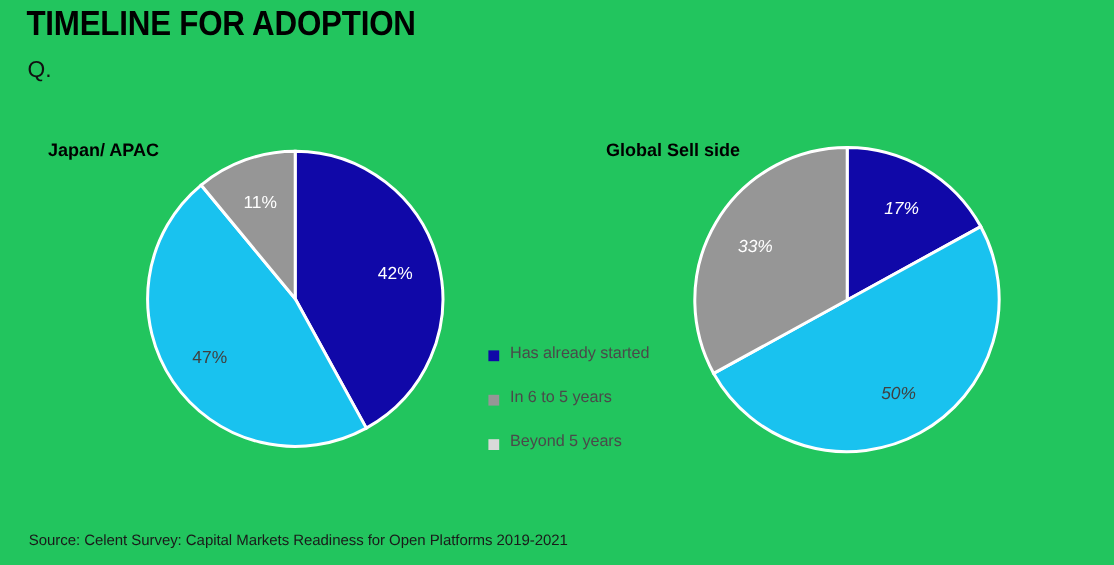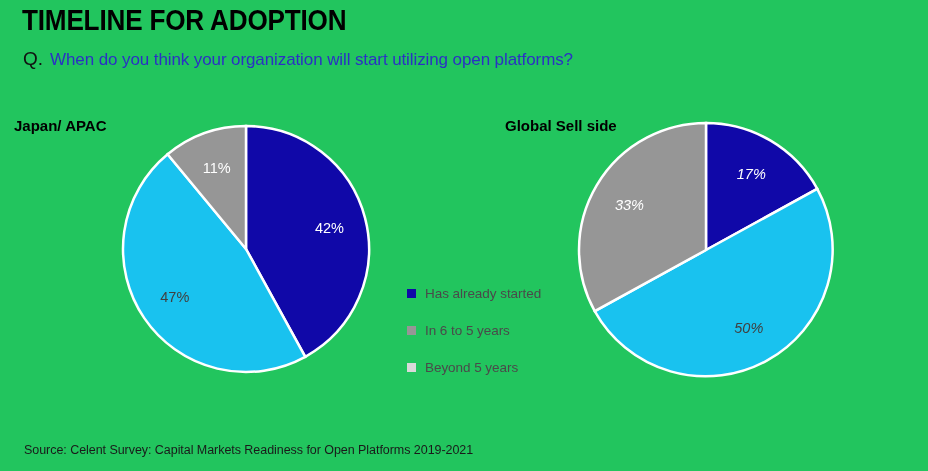--- a/index.html
+++ b/index.html
@@ -61,21 +61,21 @@
   }
 
   
   .chart-title {
     position: absolute;
     font-size: 15px;
     font-weight: bold;
     color: #000000;
     white-space: nowrap;
   }
-  #title-left  { left: 14px;  top: 117px; }
+  #title-left  { left: 40px;  top: 117px; }
   #title-right { left: 505px; top: 117px; }
 
   
   .pie-wrap {
     position: absolute;
   }
   #pie-left  { left: 118px; top: 121px; width: 260px; height: 260px; }
   #pie-right { left: 576px; top: 120px; width: 264px; height: 264px; font-style: italic; }
 
   .slice-label {
@@ -86,21 +86,21 @@
   .slice-label.dark  { fill: #404040; }
 
   
   #legend {
     position: absolute;
     left: 407px;
     top: 285px;
   }
   .legend-item {
     display: flex;
-    align-items: center;
+    align-items: flex-end;
     height: 16px;
     margin-bottom: 21px;
     white-space: nowrap;
   }
   .legend-swatch {
     width: 9px;
     height: 9px;
     margin-right: 9px;
     flex: 0 0 auto;
   }
@@ -123,21 +123,20 @@
 </style>
 </head>
 <body>
 
 <div id="slide">
 
   <div id="page-title">TIMELINE FOR ADOPTION</div>
 
   <div id="question-row">
     <span id="question-prefix">Q.</span>
-    <span id="question-text">When do you think your organization will start utilizing open platforms?</span>
   </div>
 
   <div class="chart-title" id="title-left">Japan/ APAC</div>
   <div class="chart-title" id="title-right">Global Sell side</div>
 
   <div class="pie-wrap" id="pie-left">
     <svg id="svg-left" viewBox="0 0 260 260" width="260" height="260">
         <path d="M 128 128 L 128.00 5.00 A 123 123 0 0 1 187.26 235.79 Z" fill="#1008a8" stroke="#ffffff" stroke-width="2.5"></path>
         <text x="211.4" y="111.6" text-anchor="middle" class="slice-label light">42%</text>
         <path d="M 128 128 L 187.26 235.79 A 123 123 0 0 1 49.60 33.23 Z" fill="#19c2ef" stroke="#ffffff" stroke-width="2.5"></path>

